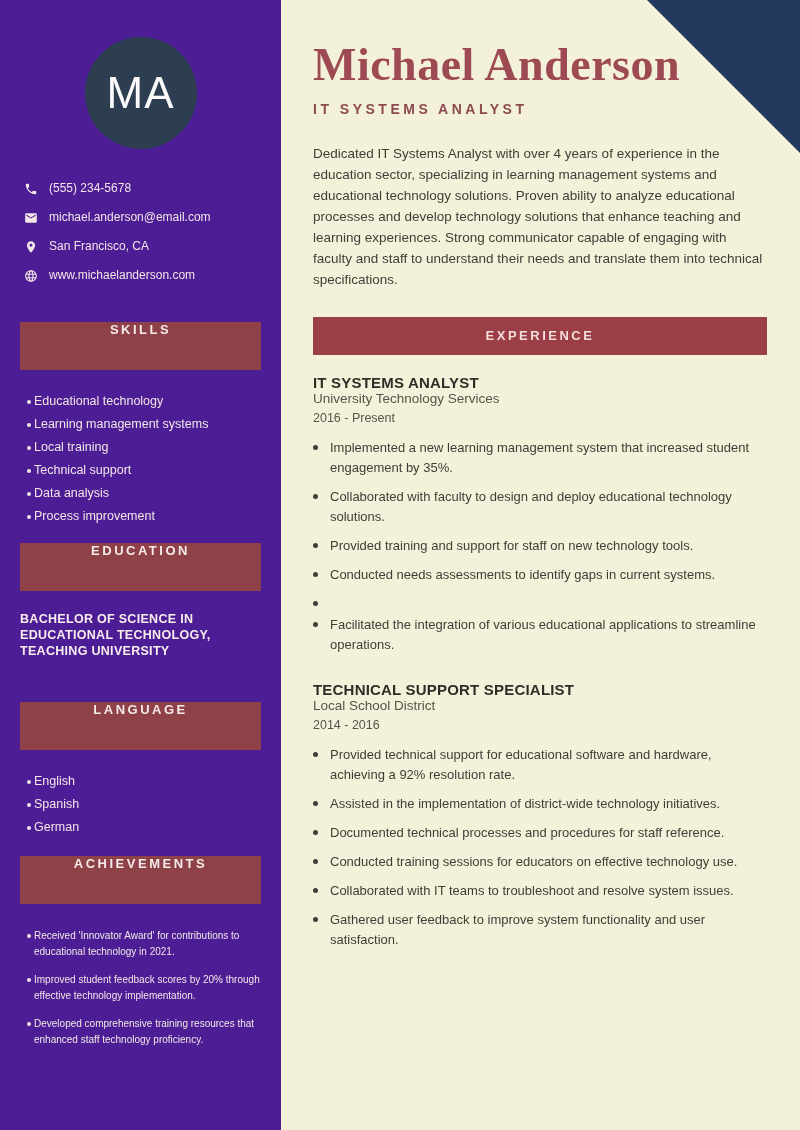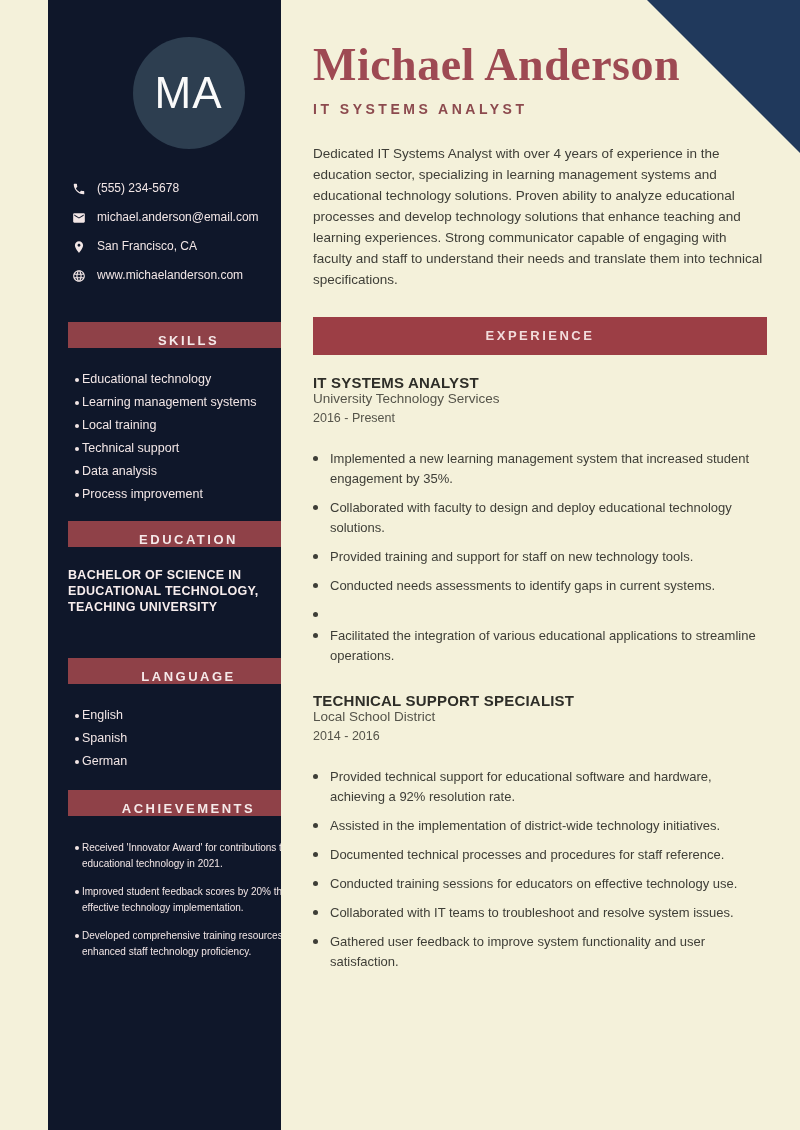--- a/index.html
+++ b/index.html
@@ -1,31 +1,31 @@
 <!DOCTYPE html>
 <html><head>
 <meta charset="utf-8">
 <style>
   * { margin:0; padding:0; box-sizing:border-box; }
   html,body { width:800px; height:1130px; }
   body { font-family:"Liberation Sans","DejaVu Sans",sans-serif; background:#f4f1da; overflow:hidden; }
   .page { position:relative; width:800px; height:1130px; }
 
   
-  .sidebar { position:absolute; left:0; top:0; width:281px; height:1130px; background:#0f172a; color:#f2e6e6;margin-left:48px; }
+  .sidebar { position:absolute; left:0; top:0; width:281px; height:1130px; background:#4c1d95; color:#f2e6e6; }
   .avatar { width:112px; height:112px; border-radius:50%; background:#2d3e50; margin:37px auto 0;
             display:flex; align-items:center; justify-content:center; }
   .avatar span { color:#fafafa; font-size:44px; font-weight:400; letter-spacing:1px; }
   ul { list-style:none; }
   .contact { margin-top:32px; padding:0 18px 0 24px; }
   .contact li { display:flex; align-items:center; gap:11px; margin-bottom:14px; font-size:12px; line-height:15px; }
   .cicon { width:14px; height:14px; flex:0 0 14px; display:inline-flex; }
   .cicon svg { width:14px; height:14px; fill:#f2e6e6; }
 
-  .band { margin:0 20px; height:26px; background:#8f4148; display:flex; align-items:flex-end; justify-content:center; }
+  .band { margin:0 20px; height:48px; background:#8f4148; display:flex; align-items:flex-start; justify-content:center; }
   .band span { font-size:13px; font-weight:bold; letter-spacing:2.5px; color:#f5e9e9; }
   .mt39{margin-top:39px;} .mt19{margin-top:19px;} .mt43{margin-top:43px;} .mt21{margin-top:21px;}
 
   .dotlist { margin-top:24px; padding:0 16px 0 27px; }
   .dotlist li { display:flex; gap:3px; font-size:12.5px; line-height:15px; margin-bottom:8px; }
   .dot { width:4px; height:4px; border-radius:50%; background:#f2e6e6; flex:0 0 4px; margin-top:6px; }
   .ach li { font-size:10px; line-height:16px; margin-bottom:12px; }
   .degree { margin:20px 20px 0; font-size:12.5px; font-weight:bold; line-height:16px; letter-spacing:.3px; color:#f7eded; }
 
   
@@ -36,21 +36,21 @@
             font-size:46px; line-height:1.1; color:#9e4a53; letter-spacing:.5px; }
   .role { margin-top:10px; font-size:14px; font-weight:bold; letter-spacing:3.5px; color:#8c4a4e; }
   .summary { margin-top:26px; font-size:13.5px; line-height:21px; color:#3e3e37; }
   .xband { margin-top:27px; height:38px; background:#9c3e45; display:flex; align-items:center; justify-content:center; }
   .xband span { font-size:13px; font-weight:bold; letter-spacing:2.5px; color:#f2dcdc; }
   .job { margin-top:19px; }
   .job + .job { margin-top:26px; }
   .job h2 { font-size:15px; font-weight:bold; color:#2e2e28; letter-spacing:.2px; }
   .company { font-size:13.5px; color:#55544a; }
   .dates { margin-top:5px; font-size:12.5px; color:#55544a; }
-  .jbullets { margin-top:24px; }
+  .jbullets { margin-top:13px; }
   .jbullets li { display:flex; gap:12px; font-size:13px; line-height:20px; color:#3e3e37; margin-bottom:9px; }
   .jdot { width:5px; height:5px; border-radius:50%; background:#3e3e37; flex:0 0 5px; margin-top:7px; }
 </style>
 </head>
 <body>
 
 <div class="page">
 
   <aside class="sidebar">
 

